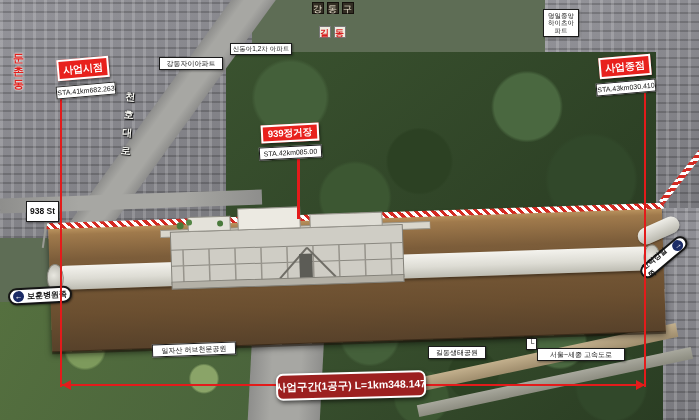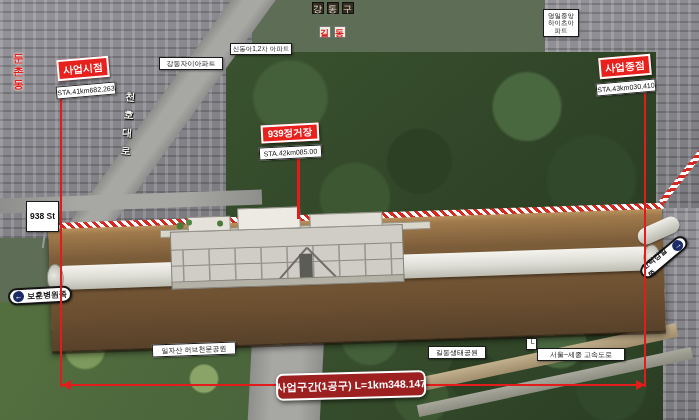--- a/index.html
+++ b/index.html
@@ -151,21 +151,21 @@
     </div>
 
   <div class="abs whitebox" style="left:159px;top:57px;width:64px;height:13px;font-size:7px;z-index:5;">강동자이아파트</div>
   <div class="abs whitebox" style="left:230px;top:43px;width:62px;height:12px;font-size:6.5px;z-index:5;">신동아1,2차 아파트</div>
   <div class="abs whitebox" style="left:543px;top:9px;width:36px;height:28px;font-size:6.5px;z-index:5;padding:1px;">명일중앙하이츠아파트</div>
   <div class="abs whitebox" style="left:152px;top:343px;width:84px;height:13px;font-size:7px;z-index:5;transform:rotate(-2deg);">일자산 허브천문공원</div>
   <div class="abs whitebox" style="left:428px;top:346px;width:58px;height:13px;font-size:7px;z-index:5;">길동생태공원</div>
   <div class="abs whitebox" style="left:526px;top:338px;width:11px;height:12px;font-size:8px;z-index:5;">└</div>
   <div class="abs whitebox" style="left:537px;top:348px;width:88px;height:13px;font-size:7px;z-index:5;">서울~세종 고속도로</div>
 
-  <div class="abs whitebox" style="left:26px;top:201px;width:33px;height:31px;font-size:8.5px;font-weight:bold;border-width:1.5px;z-index:5;">938 St</div>
+  <div class="abs whitebox" style="left:26px;top:201px;width:33px;height:21px;font-size:8.5px;font-weight:bold;border-width:1.5px;z-index:5;">938 St</div>
   <div class="abs" style="left:44px;top:216px;width:2px;height:32px;background:#9a9a94;transform:rotate(8deg);z-index:4;"></div>
 
   <div class="abs pill" style="left:8px;top:287px;height:17px;font-size:8px;transform:rotate(-3deg);z-index:5;">
     <span class="dir-circle">←</span>
     <span>보훈병원쪽</span>
   </div>
   <div class="abs pill" style="left:642px;top:268px;height:15px;font-size:7.5px;transform:rotate(-40deg);transform-origin:left center;z-index:5;">
     <span>고덕강일쪽</span>
     <span class="dir-circle">→</span>
   </div>

